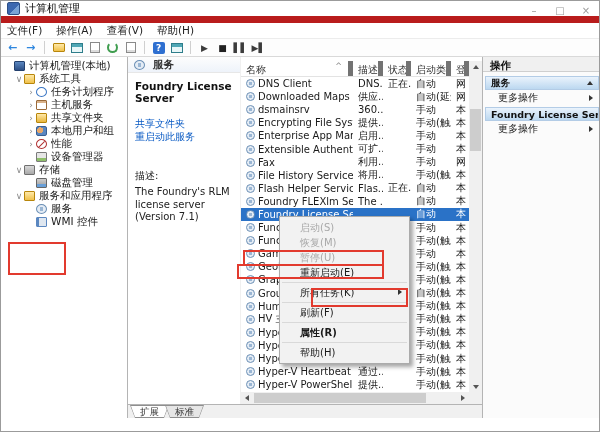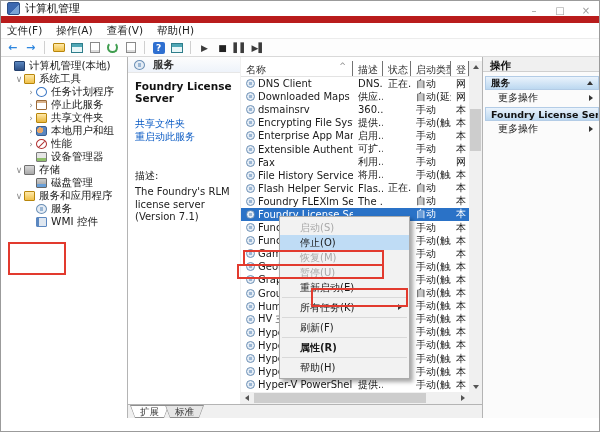--- a/index.html
+++ b/index.html
@@ -66,21 +66,21 @@
   .detail { padding:7px 7px 0 7px; }
   .svc-title { font-weight:bold; font-size:10.5px; color:#111; }
   .svc-links { margin-top:13px; }
   .svc-links div { color:#0a5bc4; font-size:10px; height:13px; }
   .svc-desc-label { margin-top:26px; font-size:10px; color:#222; }
   .svc-desc { margin-top:3px; font-size:10px; color:#222; line-height:12.5px; }
 
   
   .listpane { position:absolute; left:113px; top:0; width:241px; height:calc(100% - 14px); background:#fff; }
   .lheader { position:absolute; top:4px; left:0; right:13px; height:16px; display:flex; border-bottom:1px solid #e3e3e3; background:#fff; }
-  .lh { font-size:10px; color:#333; padding:2px 0 0 5px; border-right:1px solid #737373; white-space:nowrap; overflow:hidden; position:relative; }
+  .lh { font-size:10px; color:#333; padding:2px 0 0 5px; border-right:5px solid #737373; white-space:nowrap; overflow:hidden; position:relative; }
   .sortmark { position:absolute; right:6px; top:1px; color:#8a8a8a; font-size:8px; }
   .rows { position:absolute; top:20px; left:0; right:13px; bottom:12px; overflow:hidden; }
   .lrow { height:13.1px; display:flex; align-items:center; }
   .lrow.sel { background:#2a72c7; color:#fff; }
   .lcell { white-space:nowrap; overflow:hidden; font-size:10px; padding-left:5px; }
   .c-name { display:flex; align-items:center; gap:3px; }
   .svc-ic { width:9px; height:9px; flex:0 0 9px; border-radius:50%; background:radial-gradient(circle,#9ab6d4 1.5px,#e4ecf5 1.5px); border:1px solid #6b8fb5; }
   
   .vscroll { position:absolute; right:0; top:4px; bottom:12px; width:13px; background:#f0f0f0; }
   .vscroll .arr { position:absolute; left:0; width:13px; height:11px; background:#f0f0f0; display:flex; align-items:center; justify-content:center; }
@@ -196,21 +196,21 @@
           <span class="tlb">系统工具</span>
         </div>
         <div class="trow lvl2">
           <span class="exp">›</span>
           <span class="tic tic-task-scheduler"></span>
           <span class="tlb">任务计划程序</span>
         </div>
         <div class="trow lvl2">
           <span class="exp">›</span>
           <span class="tic tic-event-viewer"></span>
-          <span class="tlb">停止此服务</span>
+          <span class="tlb">主机服务</span>
         </div>
         <div class="trow lvl2">
           <span class="exp">›</span>
           <span class="tic tic-shared-folders"></span>
           <span class="tlb">共享文件夹</span>
         </div>
         <div class="trow lvl2">
           <span class="exp">›</span>
           <span class="tic tic-users"></span>
           <span class="tlb">本地用户和组</span>
@@ -564,21 +564,20 @@
             <span>更多操作</span>
             <span class="tri-right"></span>
           </div>
         </div>
     </div>
 
   </div>
 
   <div class="ctxmenu">
       <div class="mi disabled">启动(S)</div>
-      <div class="mi hl">停止(O)</div>
       <div class="mi disabled">恢复(M)</div>
       <div class="mi disabled">暂停(U)</div>
       <div class="mi">重新启动(E)</div>
       <div class="msep"></div>
       <div class="mi">所有任务(K)<span class="tri-right"></span></div>
       <div class="msep"></div>
       <div class="mi">刷新(F)</div>
       <div class="msep"></div>
       <div class="mi bold">属性(R)</div>
       <div class="msep"></div>

